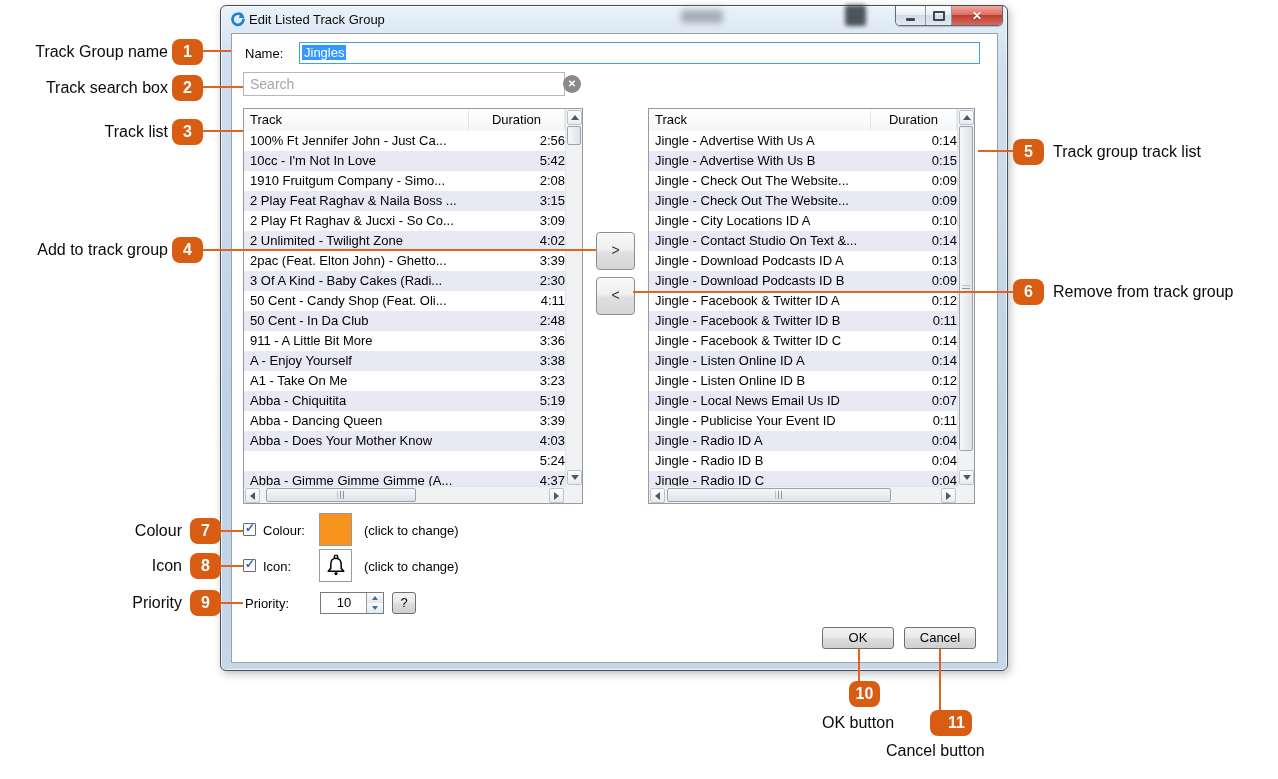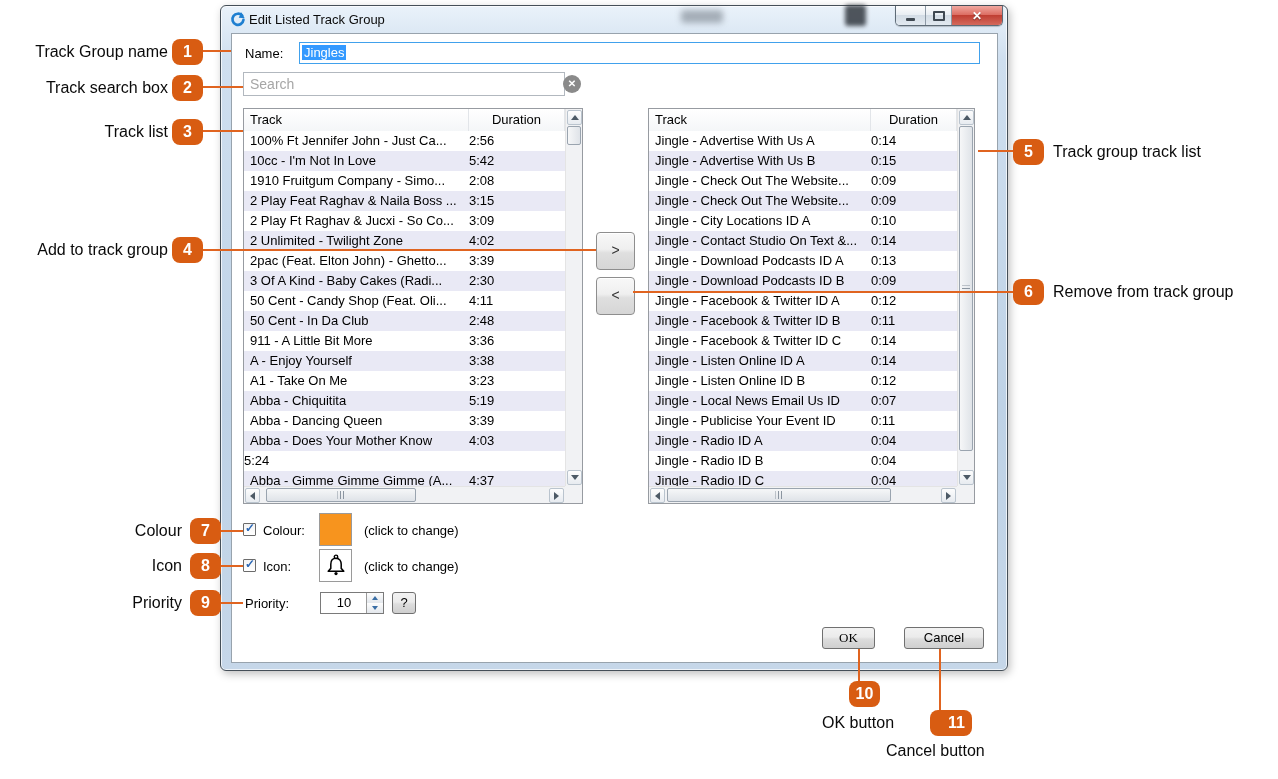--- a/index.html
+++ b/index.html
@@ -41,21 +41,21 @@
   .h-track{padding-left:6px;line-height:22px;border-right:1px solid #e2e5e9;box-sizing:border-box;}
   .lv.left .h-track{width:225px;}
   .lv.right .h-track{width:222px;}
   .h-dur{flex:1;text-align:center;line-height:22px;border-right:1px solid #e2e5e9;}
   .lv-rows{position:absolute;left:0;top:22px;right:17px;bottom:17px;overflow:hidden;}
   .lrow{height:20px;display:flex;background:#fff;}
   .lrow.alt{background:#e9e9f5;}
   .cell-track{padding-left:6px;line-height:20px;white-space:nowrap;overflow:hidden;box-sizing:border-box;}
   .lv.left .cell-track{width:225px;flex:0 0 auto;}
   .lv.right .cell-track{width:222px;flex:0 0 auto;}
-  .cell-dur{flex:1;text-align:left;line-height:20px;}
+  .cell-dur{flex:1;text-align:right;line-height:20px;}
 
   
   .vscroll{position:absolute;top:0;right:0;width:17px;bottom:17px;background:#f1f2f4;border-left:1px solid #e4e4e4;box-sizing:border-box;}
   .hscroll{position:absolute;left:0;bottom:0;right:17px;height:17px;background:#f1f2f4;border-top:1px solid #e4e4e4;box-sizing:border-box;}
   .sb-corner{position:absolute;right:0;bottom:0;width:17px;height:17px;background:#f1f2f4;}
   .sb-btn{position:absolute;width:15px;height:15px;left:1px;background:linear-gradient(180deg,#fdfdfd,#e7ebf0);border:1px solid #bac4ce;border-radius:2px;box-sizing:border-box;display:flex;align-items:center;justify-content:center;}
   .hscroll .sb-btn{top:1px;}
   .tri{width:0;height:0;}
   .tri.up{border-left:4px solid transparent;border-right:4px solid transparent;border-bottom:5px solid #4d5a66;}
   .tri.down{border-left:4px solid transparent;border-right:4px solid transparent;border-top:5px solid #4d5a66;}
@@ -373,22 +373,22 @@
       <span class="spin-up">
           <span class="stri up"></span>
         </span>
       <span class="spin-dn">
           <span class="stri dn"></span>
         </span>
     </span>
   </div>
   <div class="pushbtn" style="left:392px;top:592px;width:24px;">?</div>
 
-  <div class="pushbtn" style="left:822px;top:627px;width:53px;font-family:Liberation Serif, serif;">OK</div>
-  <div class="pushbtn" style="left:904px;top:627px;width:80px;">Cancel</div>
+  <div class="pushbtn" style="left:822px;top:627px;width:72px;">OK</div>
+  <div class="pushbtn" style="left:904px;top:627px;width:72px;">Cancel</div>
 
   <div class="cline" style="left:203px;top:50px;width:28px;"></div>
   <div class="cline" style="left:203px;top:86px;width:40px;"></div>
   <div class="cline" style="left:203px;top:130px;width:40px;"></div>
   <div class="cline" style="left:203px;top:249px;width:393px;"></div>
   <div class="cline" style="left:978px;top:150px;width:36px;"></div>
   <div class="cline" style="left:633px;top:291px;width:381px;"></div>
   <div class="cline" style="left:221px;top:530px;width:22px;"></div>
   <div class="cline" style="left:221px;top:565px;width:22px;"></div>
   <div class="cline" style="left:221px;top:602px;width:22px;"></div>

